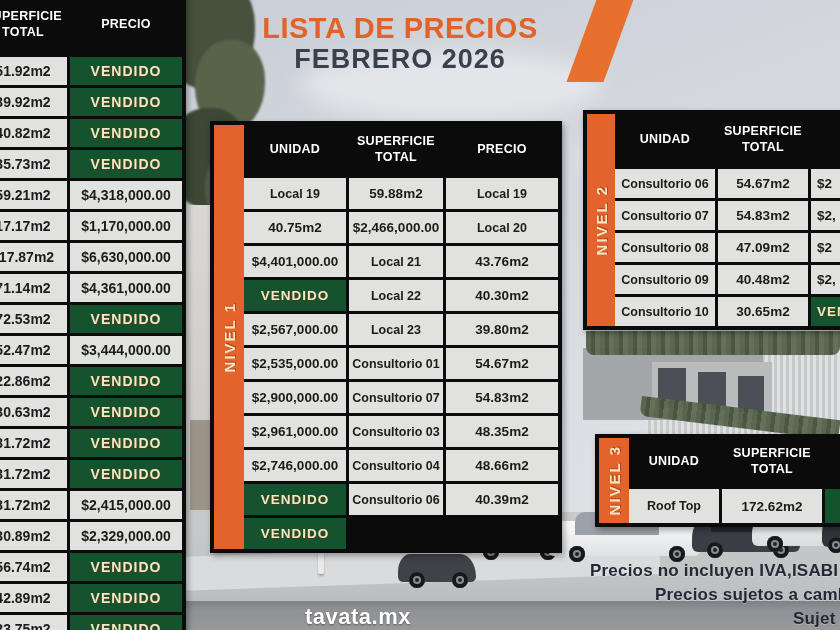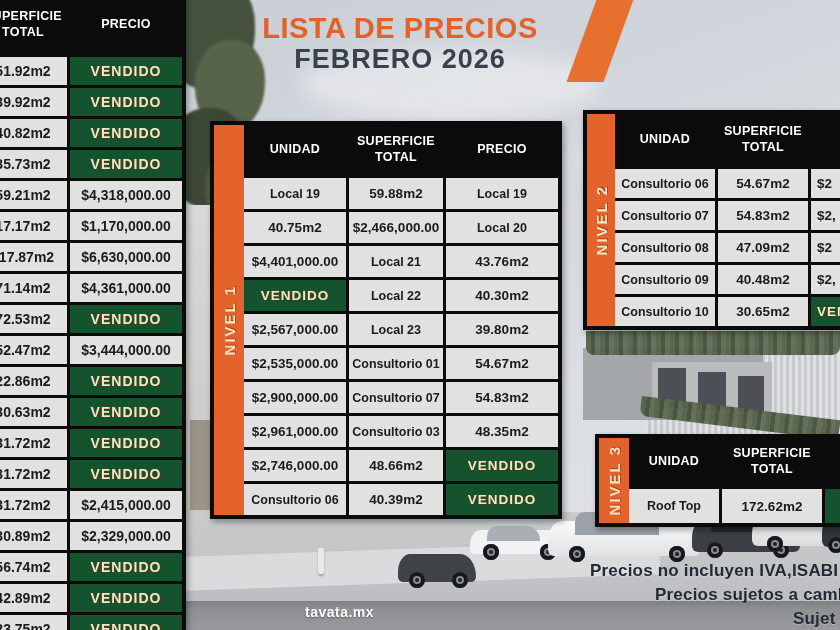--- a/index.html
+++ b/index.html
@@ -64,21 +64,21 @@
   #n2-tbl{left:583px;top:110px;}
   #n2-tbl .bar{width:28px;}
   #n2-tbl .grid{grid-template-columns:100px 90px 130px;grid-template-rows:52px;grid-auto-rows:29px;}
   
   #n3-tbl{left:595px;top:434px;}
   #n3-tbl .bar{width:30px;}
   #n3-tbl .grid{grid-template-columns:90px 100px 60px;grid-template-rows:48px;grid-auto-rows:34px;}
   
   .note{position:absolute;white-space:nowrap;font-weight:bold;color:#232A35;font-size:17px;letter-spacing:.2px;
         text-shadow:0 1px 0 rgba(255,255,255,.25);}
-  .site{position:absolute;left:305px;top:604px;font-weight:bold;font-size:14px;color:#FFFFFF;
+  .site{position:absolute;left:305px;top:604px;font-weight:bold;font-size:22px;color:#FFFFFF;
         text-shadow:0 1px 2px rgba(0,0,0,.4);letter-spacing:.5px;}
 </style>
 </head>
 <body>
 
 <div class="stage">
 
   <div class="cloud" style="left:300px;top:50px;width:300px;height:70px;"></div>
   <div class="cloud" style="left:580px;top:130px;width:220px;height:60px;"></div>
   <div class="blob" style="left:163px;top:-25px;width:92px;height:115px;background:#46523D;"></div>
@@ -212,20 +212,21 @@
         <div class="td">$2,535,000.00</div>
         <div class="td unit">Consultorio 01</div>
         <div class="td">54.67m2</div>
         <div class="td">$2,900,000.00</div>
         <div class="td unit">Consultorio 07</div>
         <div class="td">54.83m2</div>
         <div class="td">$2,961,000.00</div>
         <div class="td unit">Consultorio 03</div>
         <div class="td">48.35m2</div>
         <div class="td">$2,746,000.00</div>
+        <div class="td unit">Consultorio 04</div>
         <div class="td">48.66m2</div>
         <div class="td sold">VENDIDO</div>
         <div class="td unit">Consultorio 06</div>
         <div class="td">40.39m2</div>
         <div class="td sold">VENDIDO</div>
       </div>
   </div>
 
   <div class="tbl" id="n2-tbl">
     <div class="bar">

